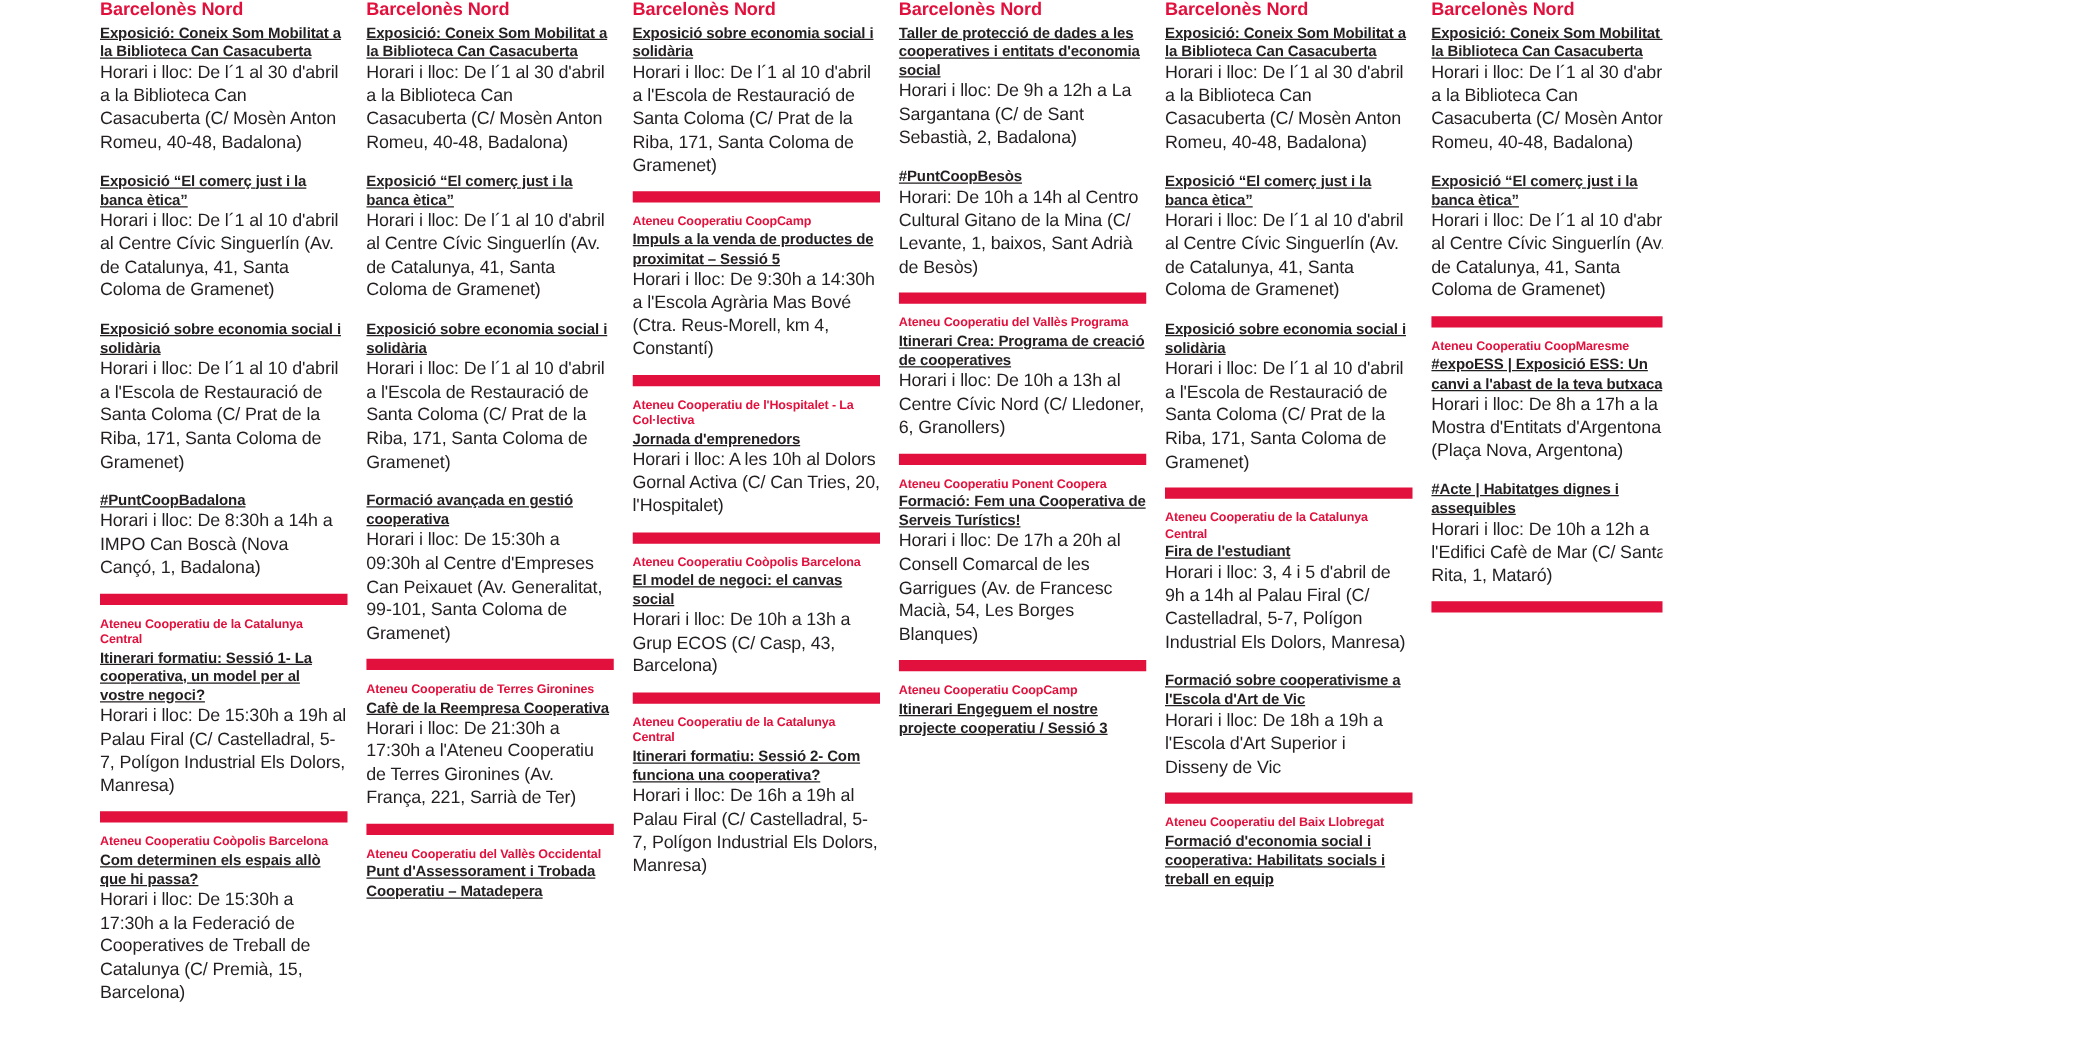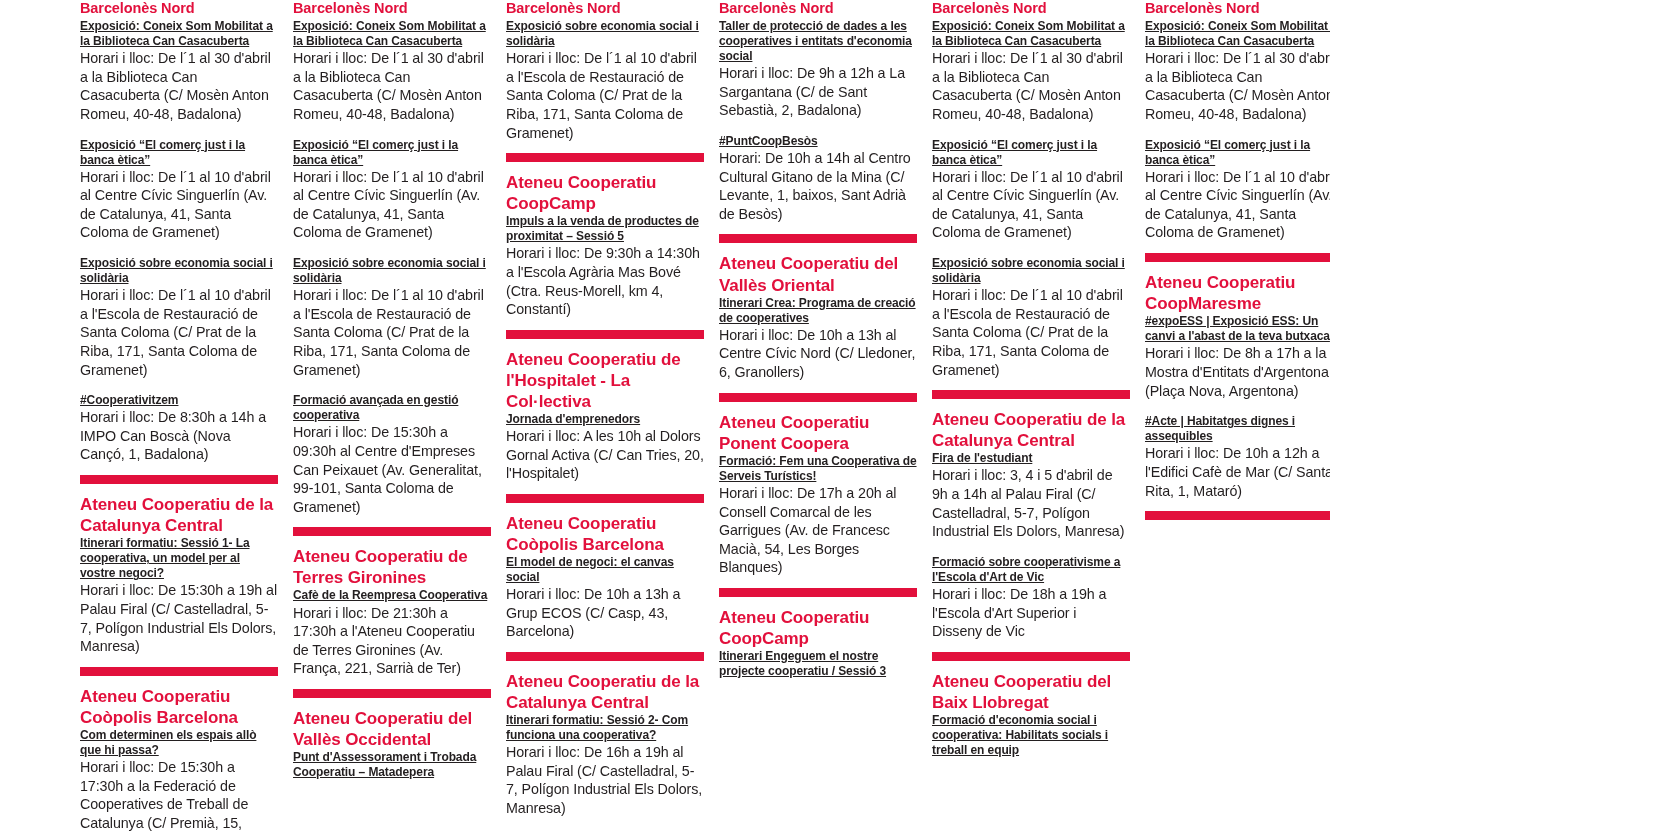--- a/index.html
+++ b/index.html
@@ -42,21 +42,21 @@
     color: #e2103c;
     font-weight: bold;
     font-size: 14.5px;
     line-height: 1.24;
     margin: 0 0 1px 0;
     letter-spacing: -0.1px;
   }
   .org-head {
     color: #e2103c;
     font-weight: bold;
-    font-size: 17px;
+    font-size: 10px;
     line-height: 1.24;
     margin: 0 0 0 0;
     letter-spacing: -0.1px;
   }
   .event { margin-bottom: 14px; }
   .event:last-child { margin-bottom: 0; }
   .ev-title {
     font-weight: bold;
     font-size: 12px;
     line-height: 1.26;
@@ -98,21 +98,21 @@
             </div>
             <div class="event">
               <div class="ev-title">Exposició “El comerç just i la banca ètica”</div>
               <div class="ev-body"><span class="lbl">Horari i lloc:</span><span> De l´1 al 10 d'abril al Centre Cívic Singuerlín (Av. de Catalunya, 41, Santa Coloma de Gramenet)</span></div>
             </div>
             <div class="event">
               <div class="ev-title">Exposició sobre economia social i solidària</div>
               <div class="ev-body"><span class="lbl">Horari i lloc:</span><span> De l´1 al 10 d'abril a l'Escola de Restauració de Santa Coloma (C/ Prat de la Riba, 171, Santa Coloma de Gramenet)</span></div>
             </div>
             <div class="event">
-              <div class="ev-title">#Cooperativitzem</div>
+              <div class="ev-title">#PuntCoopBadalona</div>
               <div class="ev-body"><span class="lbl">Horari i lloc:</span><span> De 8:30h a 14h a IMPO Can Boscà (Nova Cançó, 1, Badalona)</span></div>
             </div>
           </div>
           <div class="divider"></div>
           <div class="block">
             <div class="org-head">Ateneu Cooperatiu de la Catalunya Central</div>
             <div class="event">
               <div class="ev-title">Itinerari formatiu: Sessió 1- La cooperativa, un model per al vostre negoci?</div>
               <div class="ev-body"><span class="lbl">Horari i lloc:</span><span> De 15:30h a 19h al Palau Firal (C/ Castelladral, 5-7, Polígon Industrial Els Dolors, Manresa)</span></div>
             </div>
@@ -216,21 +216,21 @@
               <div class="ev-title">Taller de protecció de dades a les cooperatives i entitats d'economia social</div>
               <div class="ev-body"><span class="lbl">Horari i lloc:</span><span> De 9h a 12h a La Sargantana (C/ de Sant Sebastià, 2, Badalona)</span></div>
             </div>
             <div class="event">
               <div class="ev-title">#PuntCoopBesòs</div>
               <div class="ev-body"><span class="lbl">Horari:</span><span> De 10h a 14h al Centro Cultural Gitano de la Mina (C/ Levante, 1, baixos, Sant Adrià de Besòs)</span></div>
             </div>
           </div>
           <div class="divider"></div>
           <div class="block">
-            <div class="org-head">Ateneu Cooperatiu del Vallès Oriental</div>
+            <div class="org-head">Ateneu Cooperatiu del Vallès Programa</div>
             <div class="event">
               <div class="ev-title">Itinerari Crea: Programa de creació de cooperatives</div>
               <div class="ev-body"><span class="lbl">Horari i lloc:</span><span> De 10h a 13h al Centre Cívic Nord (C/ Lledoner, 6, Granollers)</span></div>
             </div>
           </div>
           <div class="divider"></div>
           <div class="block">
             <div class="org-head">Ateneu Cooperatiu Ponent Coopera</div>
             <div class="event">
               <div class="ev-title">Formació: Fem una Cooperativa de Serveis Turístics!</div>

